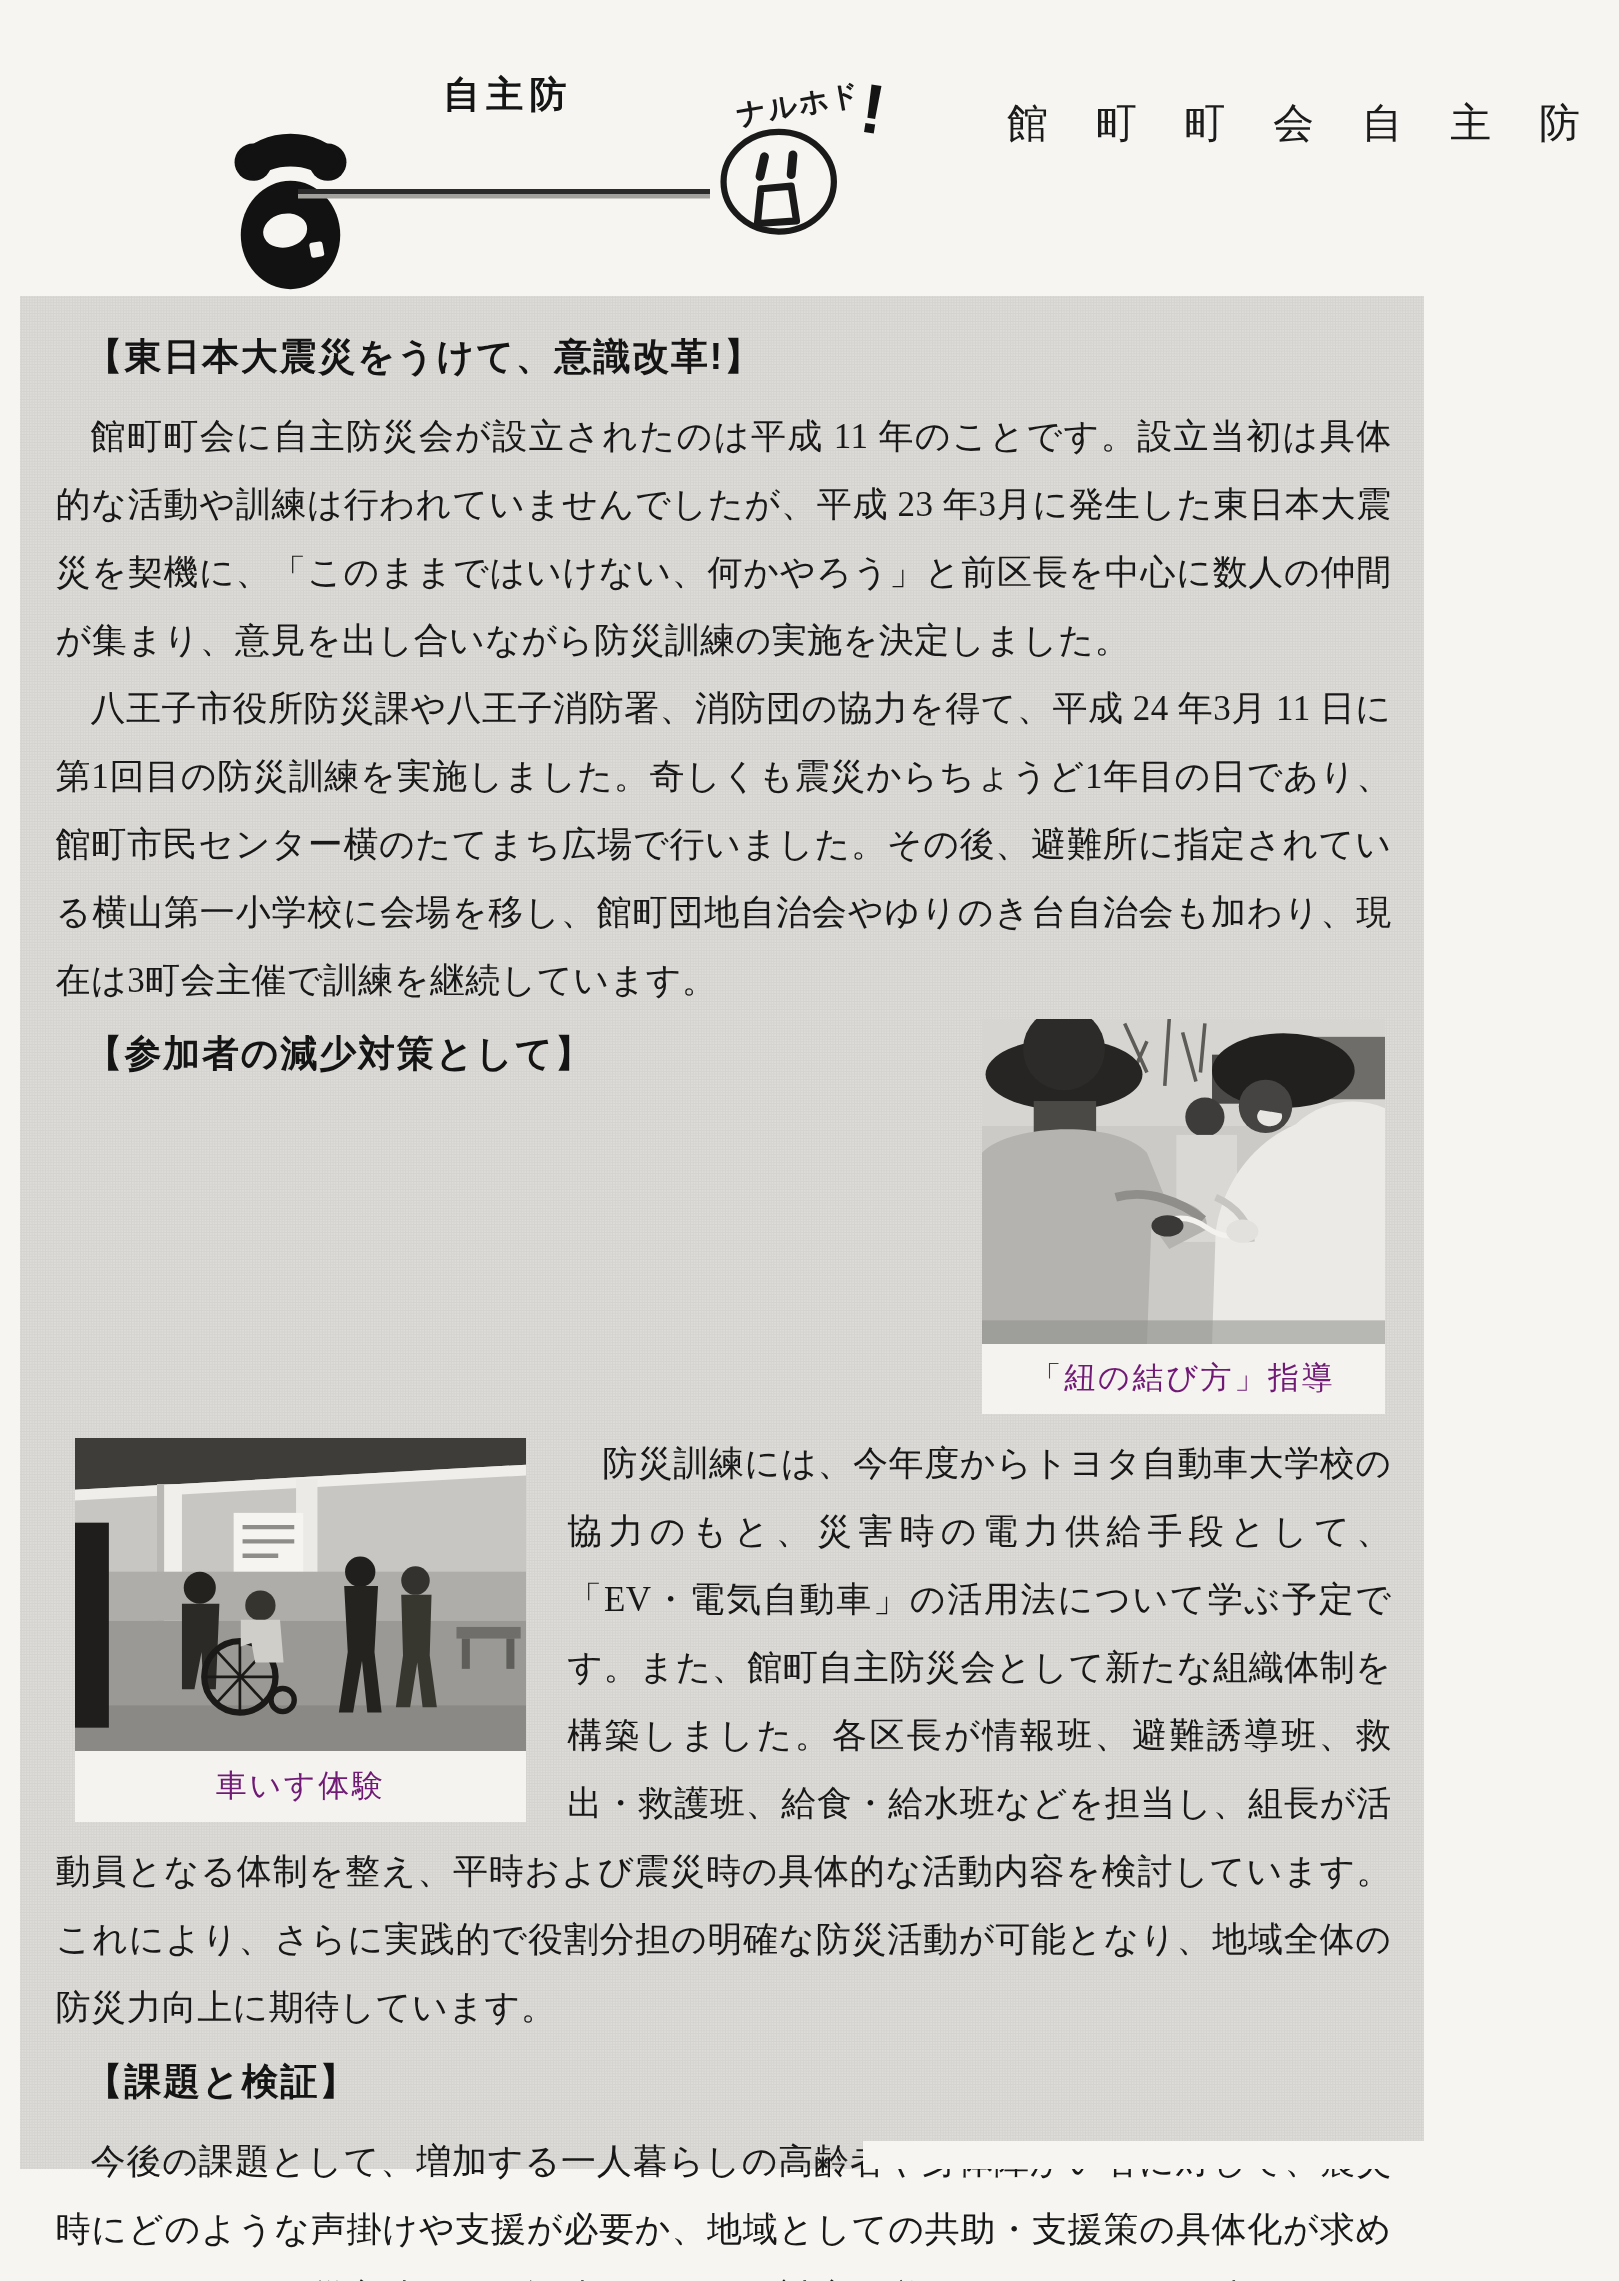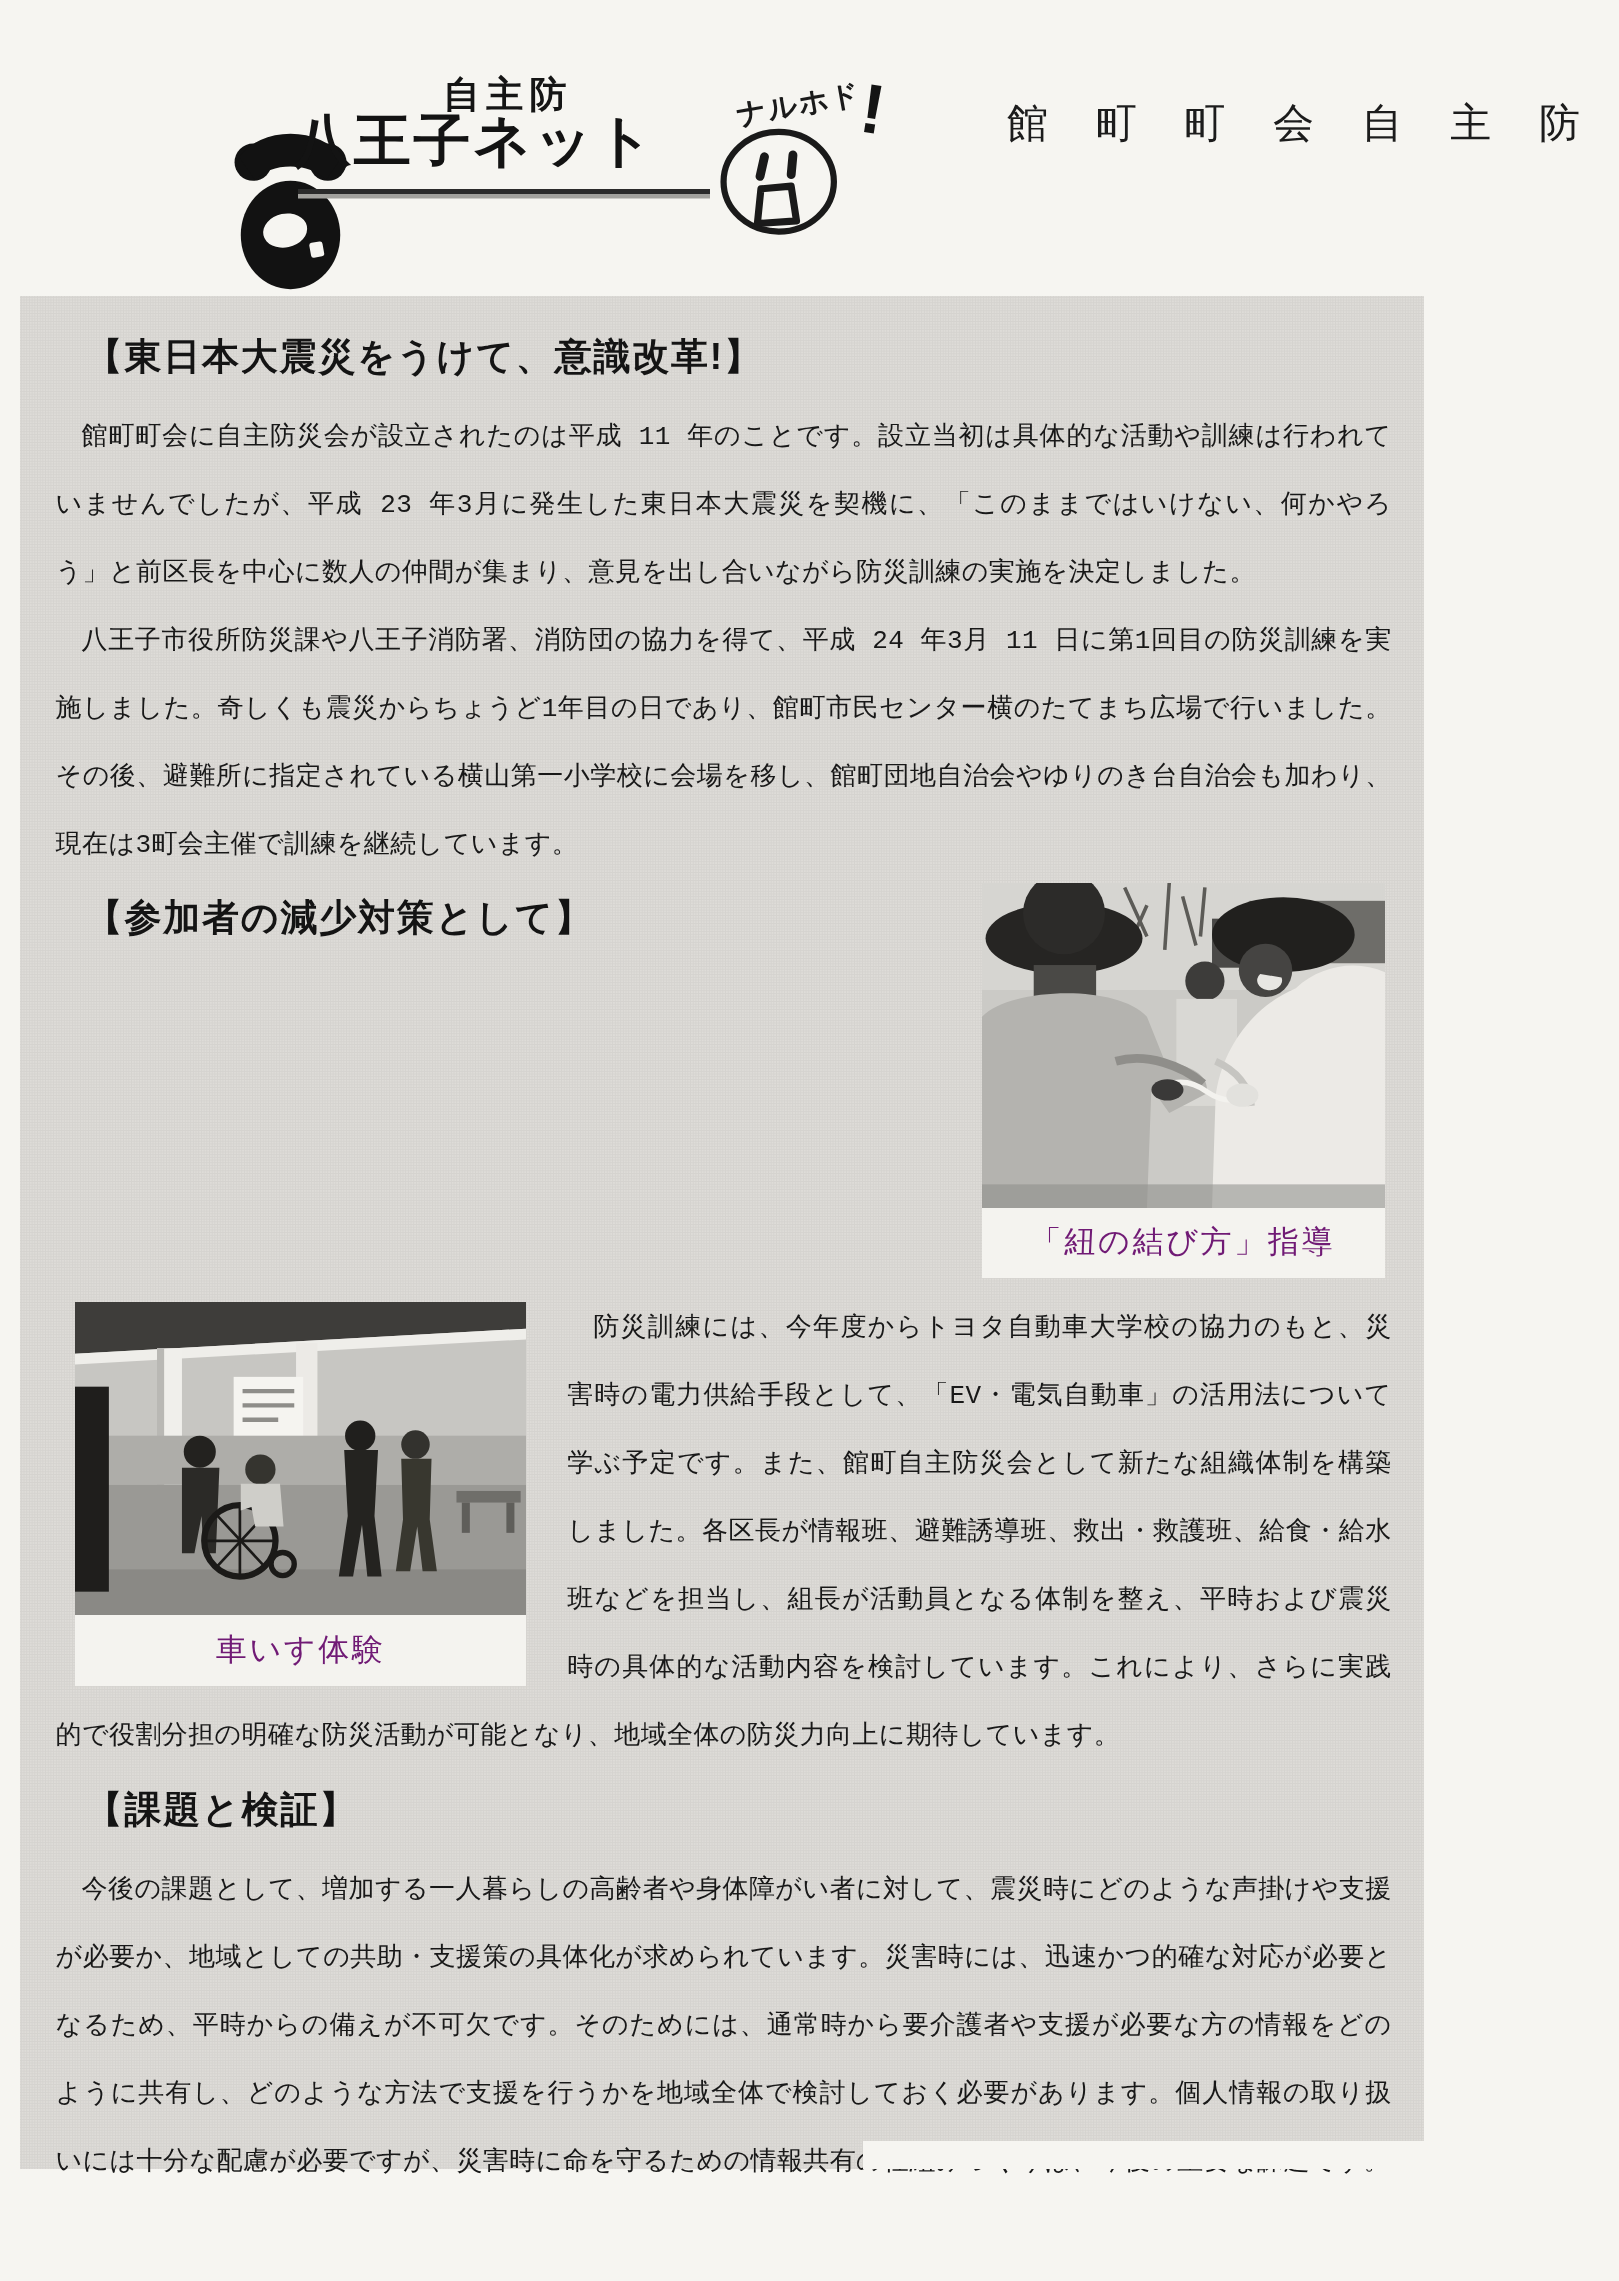--- a/index.html
+++ b/index.html
@@ -59,22 +59,22 @@
     background:#f6f5f1;
   }
   .sec{display:flow-root;}
   .sec-heading{
     font-family:"Liberation Sans", sans-serif;font-weight:900;
     font-size:37px;color:#141414;letter-spacing:1.8px;
     margin:14.3px 0 21.4px 30px;
   }
   .sec-heading.centered{text-align:center;margin-left:0;}
   .body-p{
-    font-size:26px;line-height:68px;margin:0;color:#181818;
-    text-align:justify;text-indent:1em;letter-spacing:0.4px;font-family:Liberation Mono, monospace;
+    font-size:35px;line-height:68px;margin:0;color:#181818;
+    text-align:justify;text-indent:1em;letter-spacing:0.4px;
   }
   
   figure{margin:0;}
   .photo-right{
     float:right;width:403px;margin:3.6px 7.1px 16px 41px;
   }
   .photo-left{
     float:left;width:451px;margin:7.1px 41px 9px 19.6px;font-family:Liberation Serif, serif;
   }
   .photo-img{display:block;width:100%;}
@@ -93,21 +93,20 @@
     <circle cx="34" cy="44" r="21" fill="#121212"></circle>
     <circle cx="118" cy="44" r="21" fill="#121212"></circle>
     <path d="M18,38 A 66 50 0 0 1 134,38 L116,64 A 48 34 0 0 0 36,64 Z" fill="#121212"></path>
 
     <ellipse cx="76" cy="126" rx="56" ry="61" fill="#121212"></ellipse>
     <ellipse cx="70" cy="121" rx="25" ry="19" fill="#f6f5f1" transform="rotate(-12 70 121)"></ellipse>
     <rect x="98" y="134" width="15" height="17" rx="3" fill="#f6f5f1" transform="rotate(-10 105 142)"></rect>
   </svg>
 
   <div class="logo-top">自主防</div>
-  <div class="logo-main">八王子ネット</div>
   <div class="logo-underline"></div>
 
   <div class="stamp">
     <span class="stamp-word">ナルホド</span>
     <span class="stamp-bang">!</span>
     <svg class="stamp-face" viewBox="0 0 160 136">
       <ellipse cx="78" cy="66" rx="62" ry="56" fill="none" stroke="#1a1a1a" stroke-width="7"></ellipse>
       <path d="M62,38 L57,60" stroke="#1a1a1a" stroke-width="10" stroke-linecap="round"></path>
       <path d="M94,36 L92,58" stroke="#1a1a1a" stroke-width="10" stroke-linecap="round"></path>
       <path d="M58,74 L92,71 L98,110 L54,113 Z" fill="none" stroke="#1a1a1a" stroke-width="8" stroke-linejoin="round"></path>

